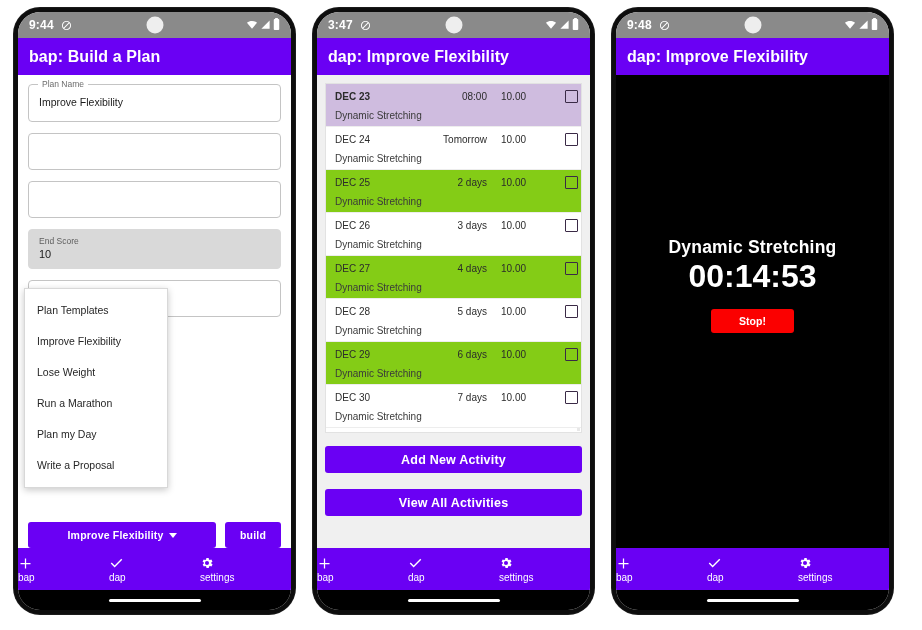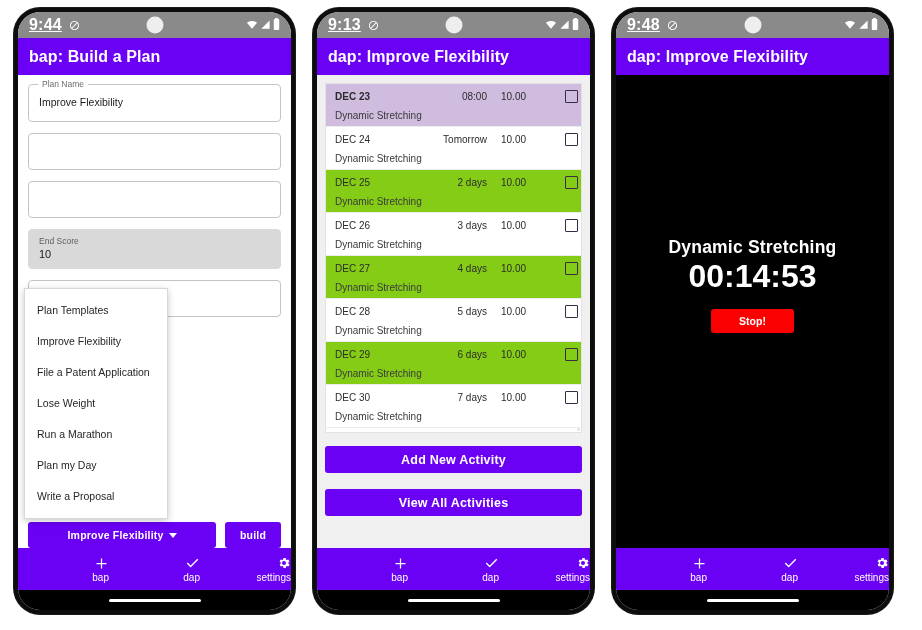--- a/index.html
+++ b/index.html
@@ -45,24 +45,23 @@
     height: 26px;
     background: #8a8a8a;
     display: flex;
     align-items: center;
     padding: 0 11px;
     flex: 0 0 auto;
     position: relative;
   }
   .sb-time {
     color: #ffffff;
-    font-size: 16px;
+    font-size: 12px;
     font-weight: bold;
     letter-spacing: .2px;
-    text-decoration: underline;
   }
   .sb-dnd { margin-left: 7px; display: flex; align-items: center; }
   .sb-camera {
     position: absolute;
     left: 50%; top: 50%;
     transform: translate(-50%,-50%);
     width: 17px; height: 17px;
     border-radius: 50%;
     background: #eeeeee;
   }
@@ -103,21 +102,21 @@
   .bottomnav {
     background: #6a00f4;
     height: 42px;
     display: flex;
     flex: 0 0 auto;
   }
   .navitem {
     flex: 1 1 0;
     display: flex;
     flex-direction: column;
-    align-items: flex-end;
+    align-items: flex-start;
     justify-content: center;
     gap: 1px;
     color: #ffffff;
   }
   .navitem .nav-label { font-size: 10px; }
   .navitem .nav-icon { height: 15px; display:flex; align-items:center; justify-content:center; }
 
   .gesturebar {
     height: 20px;
     background: #000000;
@@ -381,21 +380,20 @@
             <div class="dis-label">End Score</div>
             <div class="dis-val">10</div>
           </div>
 
           <div class="field blank"></div>
         </div>
 
         <div class="dropdown">
           <div class="dd-item">Plan Templates</div>
           <div class="dd-item">Improve Flexibility</div>
-          <div class="dd-item">File a Patent Application</div>
           <div class="dd-item">Lose Weight</div>
           <div class="dd-item">Run a Marathon</div>
           <div class="dd-item">Plan my Day</div>
           <div class="dd-item">Write a Proposal</div>
         </div>
 
         <div class="actionrow">
           <button class="btn-purple dd-trigger">
             <span>Improve Flexibility</span>
             <span class="caret"></span>
@@ -436,21 +434,21 @@
         <div class="gesture-pill"></div>
       </div>
 
     </div>
   </div>
 
   <div class="phone">
     <div class="screen">
 
       <div class="statusbar">
-        <span class="sb-time">9:13</span>
+        <span class="sb-time">3:47</span>
         <span class="sb-dnd">
           <svg width="11" height="11" viewBox="0 0 24 24">
               <path d="M12 2a10 10 0 100 20 10 10 0 000-20zm0 2a8 8 0 014.9 1.7L5.7 16.9A8 8 0 0112 4zm0 16a8 8 0 01-4.9-1.7L18.3 7.1A8 8 0 0112 20z" fill="#ffffff"></path>
             </svg>
         </span>
         <span class="sb-camera"></span>
         <span class="sb-right">
           <span>
             <svg width="12" height="11" viewBox="0 0 24 24">
                 <path d="M12 21L1 8c6-5 16-5 22 0L12 21z" fill="#ffffff"></path>

